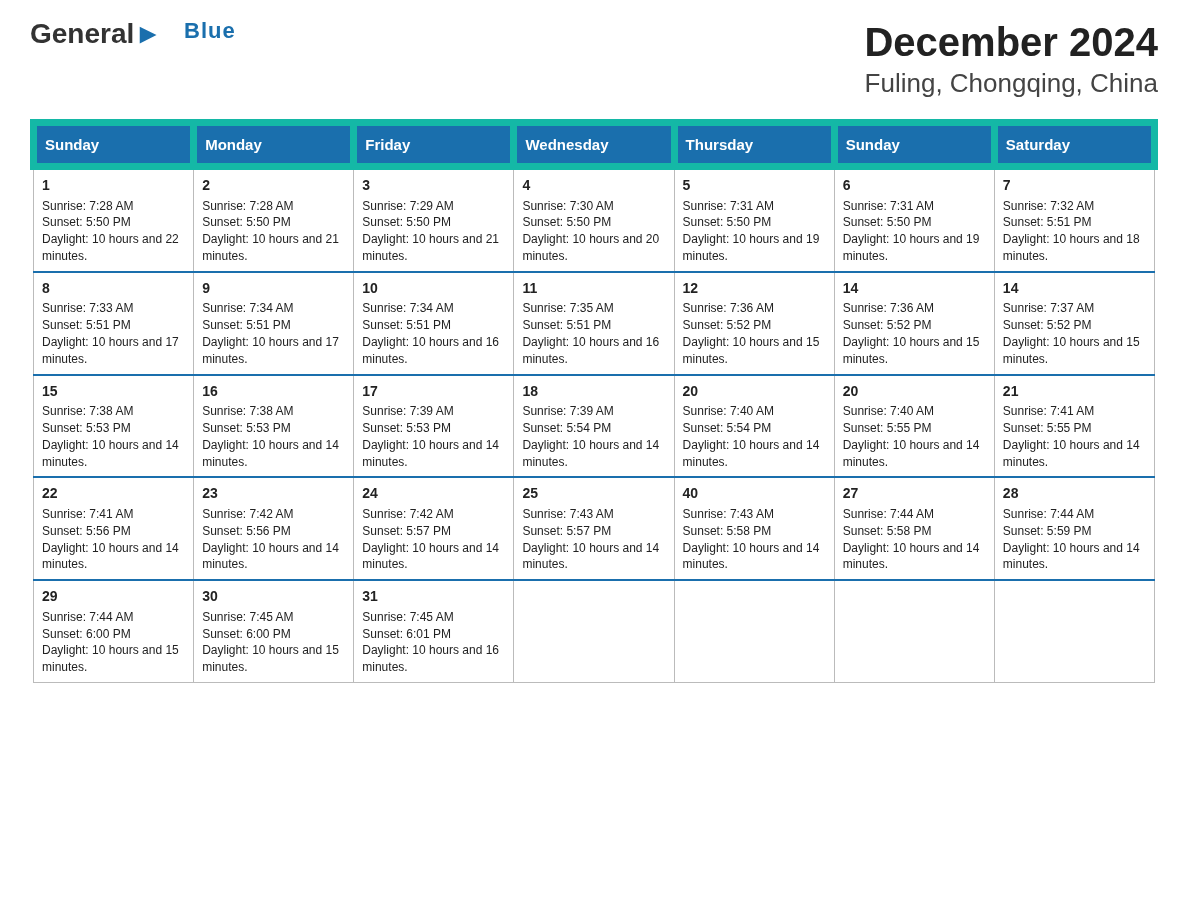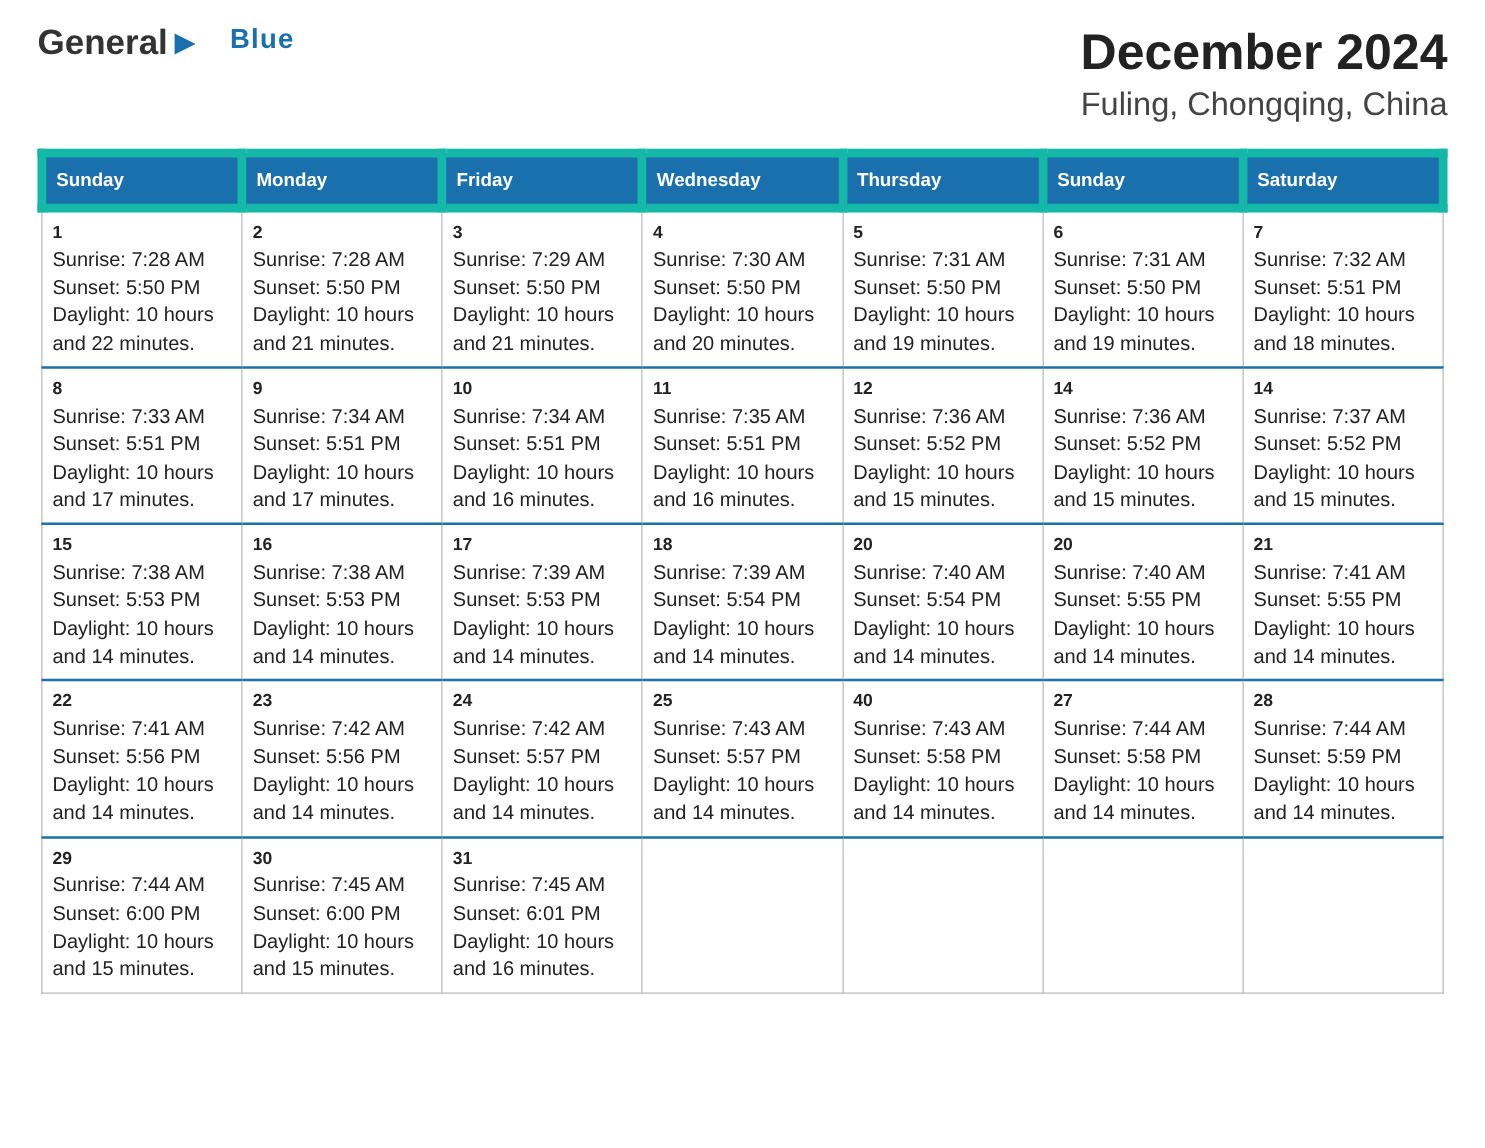--- a/index.html
+++ b/index.html
@@ -77,21 +77,21 @@
       font-size: 13px;
       color: #222;
       line-height: 1.4;
     }
     tbody tr td .day-num {
       font-size: 14px;
       font-weight: bold;
       margin-bottom: 2px;
     }
     tbody tr td .day-info {
-      font-size: 16px;
+      font-size: 12px;
       color: #222;
     }
     tbody tr td.empty {
       background: #fff;
       border-top: 2px solid #1a6fad;
     }
   </style>
 </head>
 <body>
 

